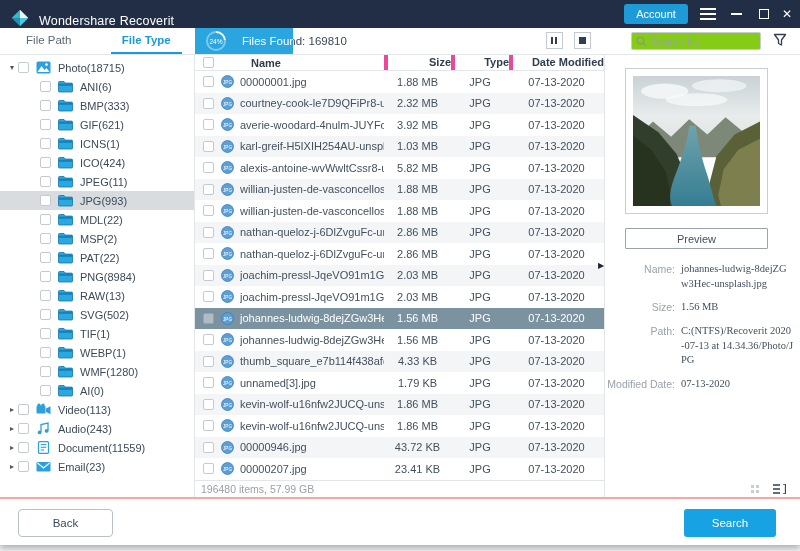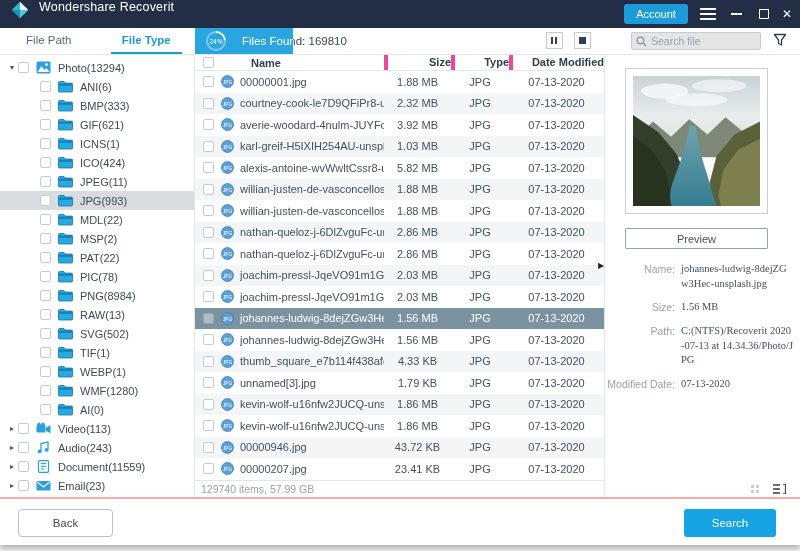--- a/index.html
+++ b/index.html
@@ -2,21 +2,21 @@
 <html><head>
 <meta charset="utf-8">
 <style>
   * { margin:0; padding:0; box-sizing:border-box; }
   html,body { width:800px; height:551px; background:#eef0f2; overflow:hidden;
     font-family:"Liberation Sans","DejaVu Sans",sans-serif; }
   .window { position:absolute; left:0; top:0; width:800px; height:545px; background:#fff;
     box-shadow:0 3px 6px rgba(0,0,0,.28); }
 
   
-  .titlebar { height:28px; background:#212e45; display:flex; align-items:flex-start; position:relative; }
+  .titlebar { height:28px; background:#212e45; display:flex; align-items:flex-end; position:relative; }
   .logo { margin-left:10px; width:20px; height:20px; }
   .app-title { color:#fff; font-size:12.5px; margin-left:9px; letter-spacing:.2px; }
   .account-btn { position:absolute; right:112px; top:4px; width:64px; height:20px;
     background:#1d9bd8; color:#fff; border:none; border-radius:3px; font-size:11px; cursor:pointer;
     font-family:inherit; }
   .menu-btn { position:absolute; right:84px; top:8px; width:16px; height:12px; cursor:pointer; }
   .menu-btn i { display:block; height:2px; background:#fff; margin-bottom:3px; }
   .min-btn { position:absolute; right:58px; top:13px; width:11px; height:2px; background:#fff; cursor:pointer; }
   .max-btn { position:absolute; right:31px; top:9px; width:10px; height:10px; border:1.5px solid #fff; cursor:pointer; }
   .close-btn { position:absolute; right:8px; top:6px; color:#fff; font-size:12px; cursor:pointer; line-height:16px; }
@@ -39,21 +39,21 @@
     font-size:6.5px; display:flex; align-items:center; justify-content:center; }
   .tool-btn { position:absolute; top:4px; width:17px; height:17px; background:#fff;
     border:1px solid #c3cad0; cursor:pointer; }
   .pause-btn { right:42px; }
   .pause-btn::before { content:""; position:absolute; left:4px; top:4px; width:2px; height:7px; background:#2f3e50; }
   .pause-btn::after  { content:""; position:absolute; left:8px; top:4px; width:2px; height:7px; background:#2f3e50; }
   .stop-btn { right:14px; }
   .stop-btn::before { content:""; position:absolute; left:4px; top:4px; width:7px; height:7px; background:#2f3e50; }
   .right-tools { flex:1; position:relative; }
   .search-box { position:absolute; left:26px; top:4px; width:130px; height:18px;
-    border:1px solid #c6ccd2; border-radius:2px; display:flex; align-items:center; background:#e5e5e5; }
+    border:1px solid #c6ccd2; border-radius:2px; display:flex; align-items:center; background:#84cc16; }
   .search-box input { border:none; outline:none; flex:1; font-size:10.5px; color:#55606c;
     min-width:0; background:transparent; font-family:inherit; }
   .search-box input::placeholder { color:#9aa2ab; }
   .funnel { position:absolute; right:13px; top:5px; cursor:pointer; }
 
   
   .content { display:flex; height:442px; position:relative; background:#fff; }
 
   .sidebar { width:195px; border-right:1px solid #e2e6e9; padding-top:3px; overflow:hidden; }
   .s-row { height:19px; display:flex; align-items:center; font-size:11px; color:#3c4a58; cursor:pointer; white-space:nowrap; }
@@ -172,21 +172,21 @@
   <div class="content">
     <div class="sidebar">
         <div class="s-row">
           <span class="arrow">▾</span>
           <span class="cb"></span>
           <span class="icon"><svg width="15" height="13" viewBox="0 0 15 13">
               <rect x="0.5" y="0.5" width="14" height="12" rx="1.5" fill="#2ba0dd"></rect>
               <circle cx="10.5" cy="3.6" r="1.3" fill="#fff"></circle>
               <polygon points="1.5,11 5.5,5 8.5,9 10.5,7 13.5,11" fill="#fff"></polygon>
             </svg></span>
-          <span class="lbl">Photo(13294)</span>
+          <span class="lbl">Photo(18715)</span>
         </div>
         <div class="s-row">
           <span class="pad"></span>
           <span class="cb"></span>
           <span class="icon"><svg width="15" height="13" viewBox="0 0 15 13">
               <path d="M0.5 2.5 a1 1 0 0 1 1-1 H6 l1.3 1.6 H13.5 a1 1 0 0 1 1 1 V11 a1 1 0 0 1 -1 1 H1.5 a1 1 0 0 1 -1-1 Z" fill="#29a9e0" stroke="#1173a8" stroke-width="0.8"></path>
               <rect x="0.9" y="3.6" width="13.2" height="2.2" fill="#1580ba"></rect>
             </svg></span>
           <span class="lbl">ANI(6)</span>
         </div>
@@ -263,29 +263,20 @@
           <span class="lbl">MSP(2)</span>
         </div>
         <div class="s-row">
           <span class="pad"></span>
           <span class="cb"></span>
           <span class="icon"><svg width="15" height="13" viewBox="0 0 15 13">
               <path d="M0.5 2.5 a1 1 0 0 1 1-1 H6 l1.3 1.6 H13.5 a1 1 0 0 1 1 1 V11 a1 1 0 0 1 -1 1 H1.5 a1 1 0 0 1 -1-1 Z" fill="#29a9e0" stroke="#1173a8" stroke-width="0.8"></path>
               <rect x="0.9" y="3.6" width="13.2" height="2.2" fill="#1580ba"></rect>
             </svg></span>
           <span class="lbl">PAT(22)</span>
-        </div>
-        <div class="s-row">
-          <span class="pad"></span>
-          <span class="cb"></span>
-          <span class="icon"><svg width="15" height="13" viewBox="0 0 15 13">
-              <path d="M0.5 2.5 a1 1 0 0 1 1-1 H6 l1.3 1.6 H13.5 a1 1 0 0 1 1 1 V11 a1 1 0 0 1 -1 1 H1.5 a1 1 0 0 1 -1-1 Z" fill="#29a9e0" stroke="#1173a8" stroke-width="0.8"></path>
-              <rect x="0.9" y="3.6" width="13.2" height="2.2" fill="#1580ba"></rect>
-            </svg></span>
-          <span class="lbl">PIC(78)</span>
         </div>
         <div class="s-row">
           <span class="pad"></span>
           <span class="cb"></span>
           <span class="icon"><svg width="15" height="13" viewBox="0 0 15 13">
               <path d="M0.5 2.5 a1 1 0 0 1 1-1 H6 l1.3 1.6 H13.5 a1 1 0 0 1 1 1 V11 a1 1 0 0 1 -1 1 H1.5 a1 1 0 0 1 -1-1 Z" fill="#29a9e0" stroke="#1173a8" stroke-width="0.8"></path>
               <rect x="0.9" y="3.6" width="13.2" height="2.2" fill="#1580ba"></rect>
             </svg></span>
           <span class="lbl">PNG(8984)</span>
         </div>
@@ -619,21 +610,21 @@
                 <circle cx="6.5" cy="6.5" r="6" fill="#5b9fd6"></circle>
                 <circle cx="6.5" cy="6.5" r="6" fill="none" stroke="#3e7fb8" stroke-width="0.8"></circle>
                 <text x="6.5" y="8.6" font-size="4.6" fill="#ffffff" text-anchor="middle" font-family="Liberation Sans, sans-serif">JPG</text>
               </svg></span>
             <span class="fname">00000207.jpg</span>
             <span class="fsize">23.41 KB</span>
             <span class="ftype">JPG</span>
             <span class="fdate">07-13-2020</span>
           </div>
         </div>
-      <div class="statusbar">129740 items, 57.99 GB</div>
+      <div class="statusbar">196480 items, 57.99 GB</div>
     </div>
 
     <div class="panel">
       <div class="panel-toggle">▶</div>
       <div class="preview-box">
         <svg viewBox="0 0 140 120" preserveAspectRatio="none">
           <defs>
             <linearGradient id="sky" x1="0" y1="0" x2="0" y2="1">
               <stop offset="0" stop-color="#c9d2d6"></stop>
                 <stop offset="0.6" stop-color="#e8ecec"></stop>

